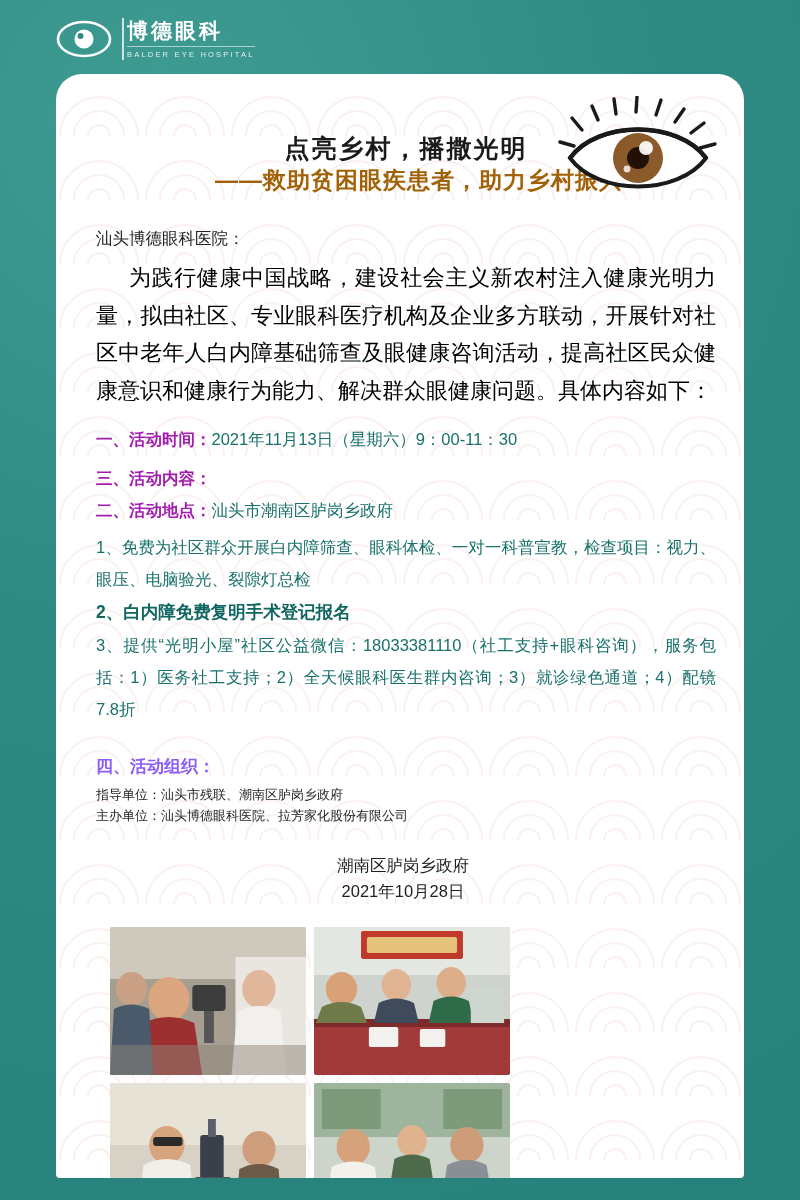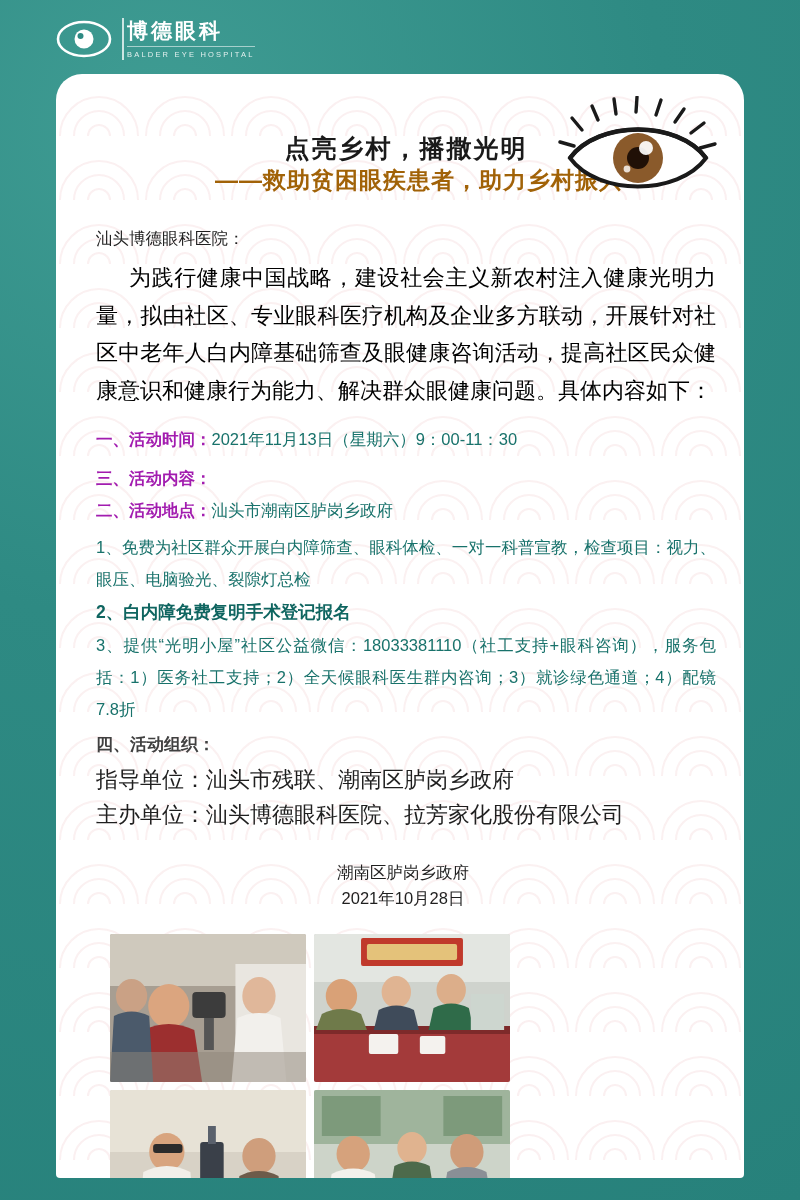--- a/index.html
+++ b/index.html
@@ -135,26 +135,26 @@
   }
   .bold-teal {
     font-size: 17.5px;
     font-weight: bold;
     color: #0f6560;
     line-height: 2.0;
   }
   .sec4-title {
     font-size: 17px;
     font-weight: bold;
-    color: #404040;
-    margin-top: 4px;
+    color: #8b5cf6;
+    margin-top: 26px;
     line-height: 1.9;
   }
   .plain {
-    font-size: 22px;
+    font-size: 13px;
     color: #1f1f1f;
     line-height: 1.62;
   }
 
   .signature {
     margin-top: 26px;
     text-align: center;
     font-size: 16.5px;
     color: #1f1f1f;
     line-height: 1.6;

